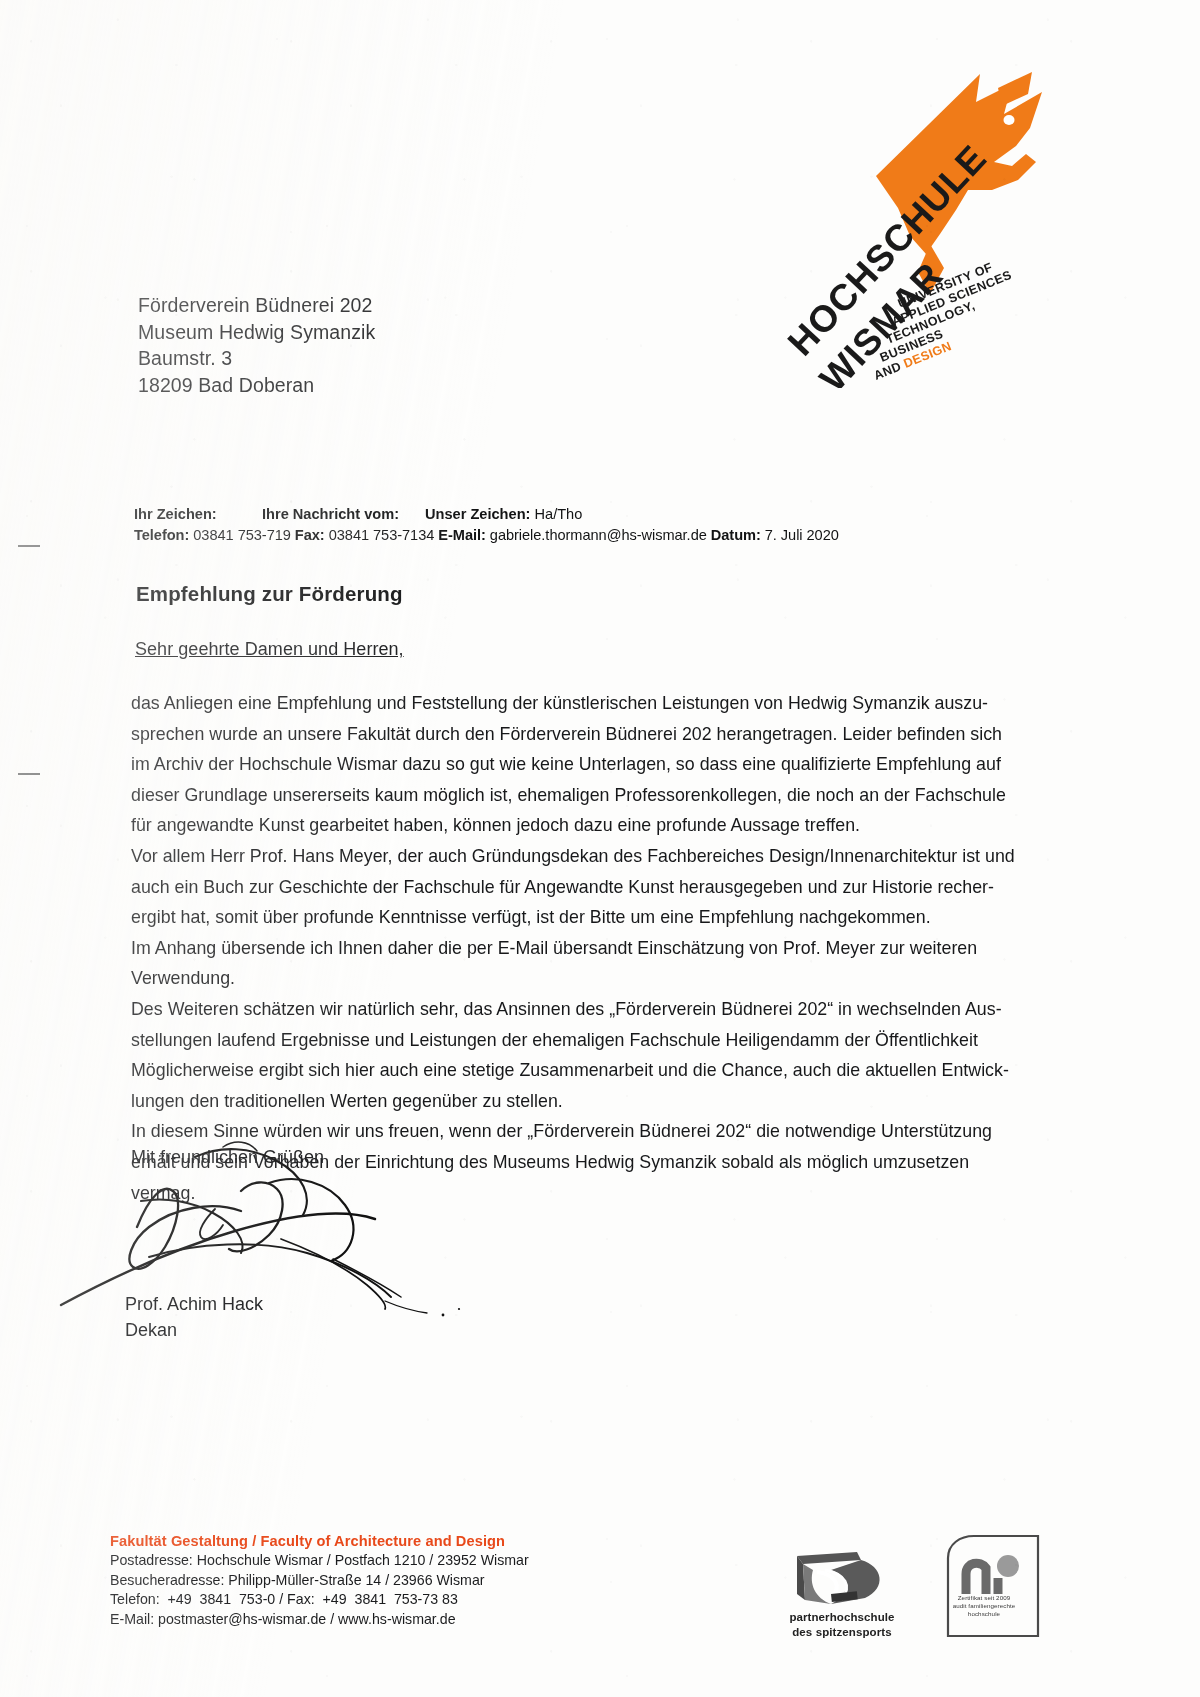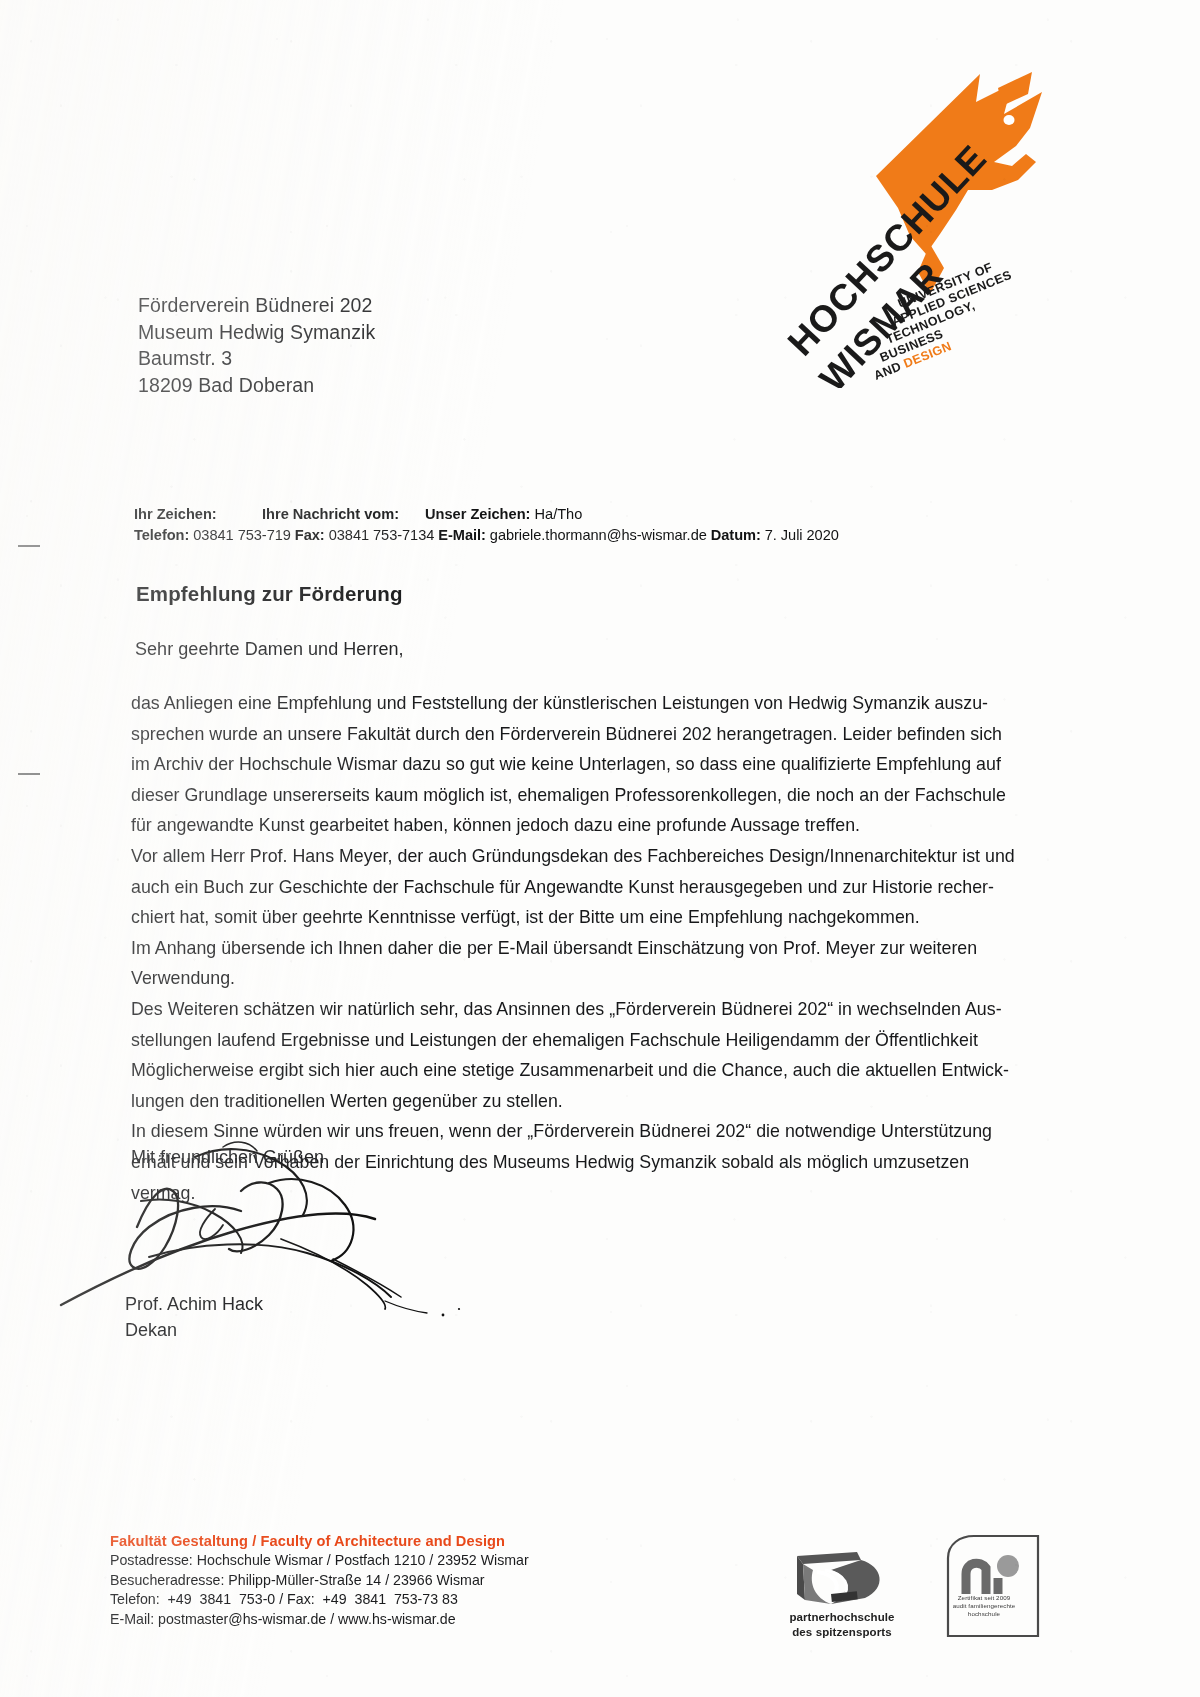--- a/index.html
+++ b/index.html
@@ -107,20 +107,21 @@
   }
 
   
   .salutation {
     position: absolute;
     left: 135px;
     top: 639px;
     font-size: 18px;
     color: #17181a;
     letter-spacing: 0.05px;
+    text-decoration: underline;
   }
 
   .body-block {
     position: absolute;
     left: 131px;
     top: 688px;
     width: 805px;
     font-size: 17.8px;
     line-height: 30.6px;
     color: #17181a;
@@ -285,21 +286,21 @@
   <div class="salutation">Sehr geehrte Damen und Herren,</div>
 
   <div class="body-block">
     <div class="ln">das Anliegen eine Empfehlung und Feststellung der künstlerischen Leistungen von Hedwig Symanzik auszu-</div>
     <div class="ln">sprechen wurde an unsere Fakultät durch den Förderverein Büdnerei 202 herangetragen. Leider befinden sich</div>
     <div class="ln">im Archiv der Hochschule Wismar dazu so gut wie keine Unterlagen, so dass eine qualifizierte Empfehlung auf</div>
     <div class="ln">dieser Grundlage unsererseits kaum möglich ist, ehemaligen Professorenkollegen, die noch an der Fachschule</div>
     <div class="ln">für angewandte Kunst gearbeitet haben, können jedoch dazu eine profunde Aussage treffen.</div>
     <div class="ln">Vor allem Herr Prof. Hans Meyer, der auch Gründungsdekan des Fachbereiches Design/Innenarchitektur ist und</div>
     <div class="ln">auch ein Buch zur Geschichte der Fachschule für Angewandte Kunst herausgegeben und zur Historie recher-</div>
-    <div class="ln">chiert hat, somit über geehrte Kenntnisse verfügt, ist der Bitte um eine Empfehlung nachgekommen.</div>
+    <div class="ln">ergibt hat, somit über profunde Kenntnisse verfügt, ist der Bitte um eine Empfehlung nachgekommen.</div>
     <div class="ln">Im Anhang übersende ich Ihnen daher die per E-Mail übersandt Einschätzung von Prof. Meyer zur weiteren</div>
     <div class="ln">Verwendung.</div>
     <div class="ln">Des Weiteren schätzen wir natürlich sehr, das Ansinnen des „Förderverein Büdnerei 202“ in wechselnden Aus-</div>
     <div class="ln">stellungen laufend Ergebnisse und Leistungen der ehemaligen Fachschule Heiligendamm der Öffentlichkeit</div>
     <div class="ln">Möglicherweise ergibt sich hier auch eine stetige Zusammenarbeit und die Chance, auch die aktuellen Entwick-</div>
     <div class="ln">lungen den traditionellen Werten gegenüber zu stellen.</div>
     <div class="ln">In diesem Sinne würden wir uns freuen, wenn der „Förderverein Büdnerei 202“ die notwendige Unterstützung</div>
     <div class="ln">erhält und sein Vorhaben der Einrichtung des Museums Hedwig Symanzik sobald als möglich umzusetzen</div>
     <div class="ln">vermag.</div>
   </div>

